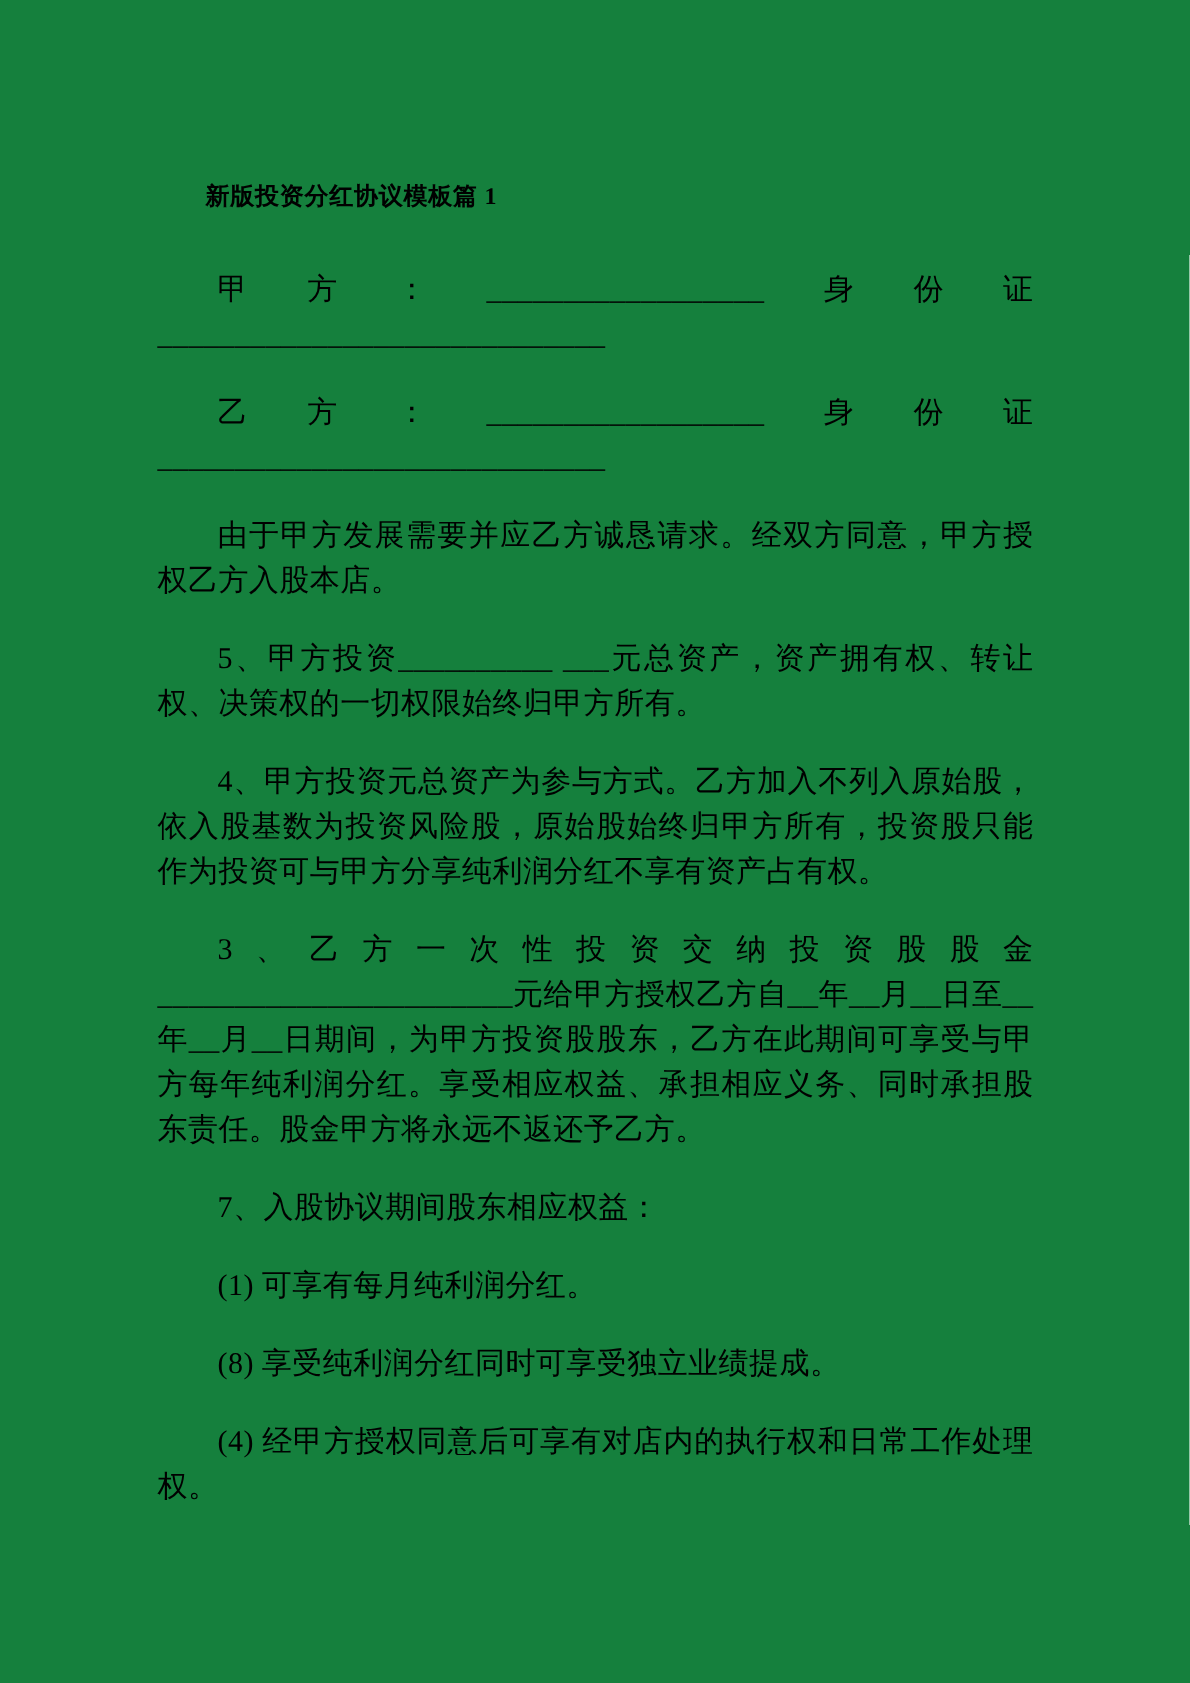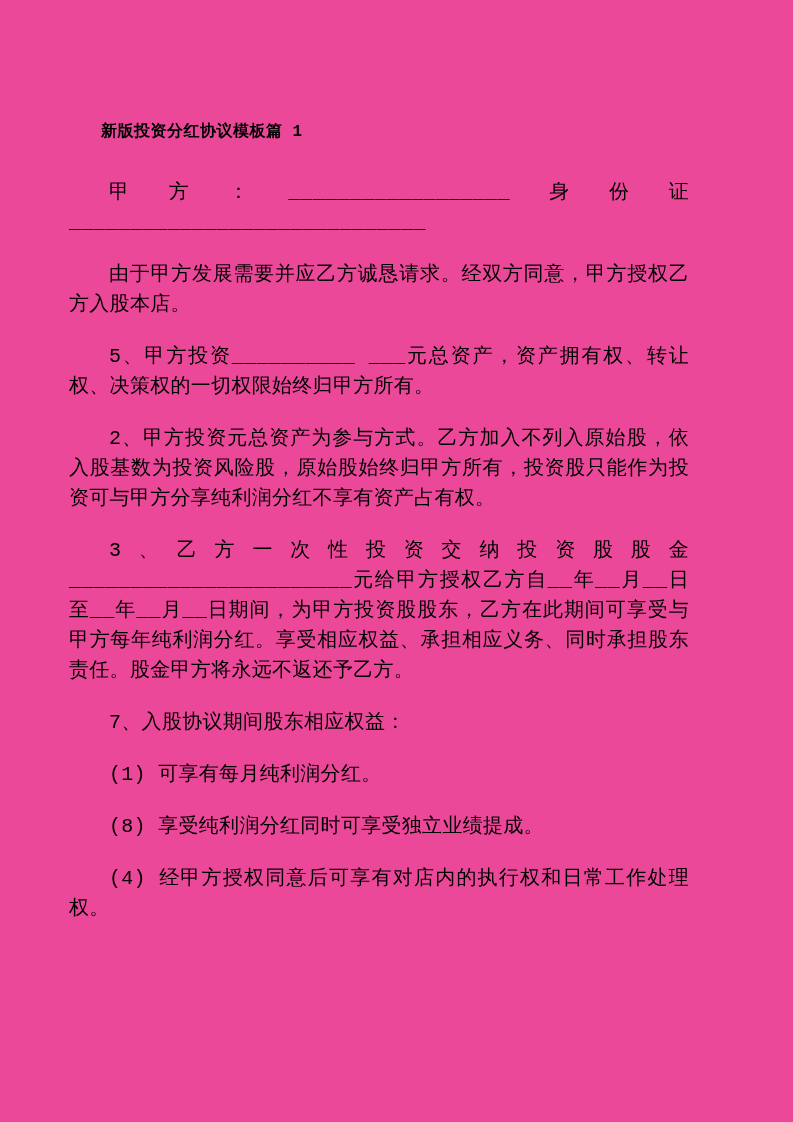--- a/index.html
+++ b/index.html
@@ -5,24 +5,24 @@
   html, body {
     margin: 0;
     padding: 0;
     background: #ffffff;
   }
   .page {
     position: relative;
     width: 793px;
     height: 1122px;
     margin: 0 auto;
-    background: #ec4899;
+    background: #15803d;
     box-sizing: border-box;
-    padding: 117px 104px 0 69px;
-    font-family: Liberation Mono, monospace;
+    padding: 117px 104px 0 105px;
+    font-family: Liberation Serif, serif;
     color: #000000;
     overflow: hidden;
   }
   .doc-title {
     font-size: 16px;
     line-height: 30px;
     font-weight: bold;
     margin: 0 0 31px 0;
     text-indent: 2em;
     letter-spacing: 0.5px;
@@ -37,21 +37,22 @@
     letter-spacing: 0.3px;
   }
 </style>
 </head>
 <body>
 
 <div class="page">
   <h1 class="doc-title">新版投资分红协议模板篇 1</h1>
 
   <p class="para">甲方：__________________身份证_____________________________</p>
+  <p class="para">乙方：__________________身份证_____________________________</p>
   <p class="para">由于甲方发展需要并应乙方诚恳请求。经双方同意，甲方授权乙方入股本店。</p>
   <p class="para">5、甲方投资__________ ___元总资产，资产拥有权、转让权、决策权的一切权限始终归甲方所有。</p>
-  <p class="para">2、甲方投资元总资产为参与方式。乙方加入不列入原始股，依入股基数为投资风险股，原始股始终归甲方所有，投资股只能作为投资可与甲方分享纯利润分红不享有资产占有权。</p>
+  <p class="para">4、甲方投资元总资产为参与方式。乙方加入不列入原始股，依入股基数为投资风险股，原始股始终归甲方所有，投资股只能作为投资可与甲方分享纯利润分红不享有资产占有权。</p>
   <p class="para">3、乙方一次性投资交纳投资股股金_______________________元给甲方授权乙方自__年__月__日至__年__月__日期间，为甲方投资股股东，乙方在此期间可享受与甲方每年纯利润分红。享受相应权益、承担相应义务、同时承担股东责任。股金甲方将永远不返还予乙方。</p>
   <p class="para">7、入股协议期间股东相应权益：</p>
   <p class="para">(1) 可享有每月纯利润分红。</p>
   <p class="para">(8) 享受纯利润分红同时可享受独立业绩提成。</p>
   <p class="para">(4) 经甲方授权同意后可享有对店内的执行权和日常工作处理权。</p>
 </div>
 
 </body></html>

